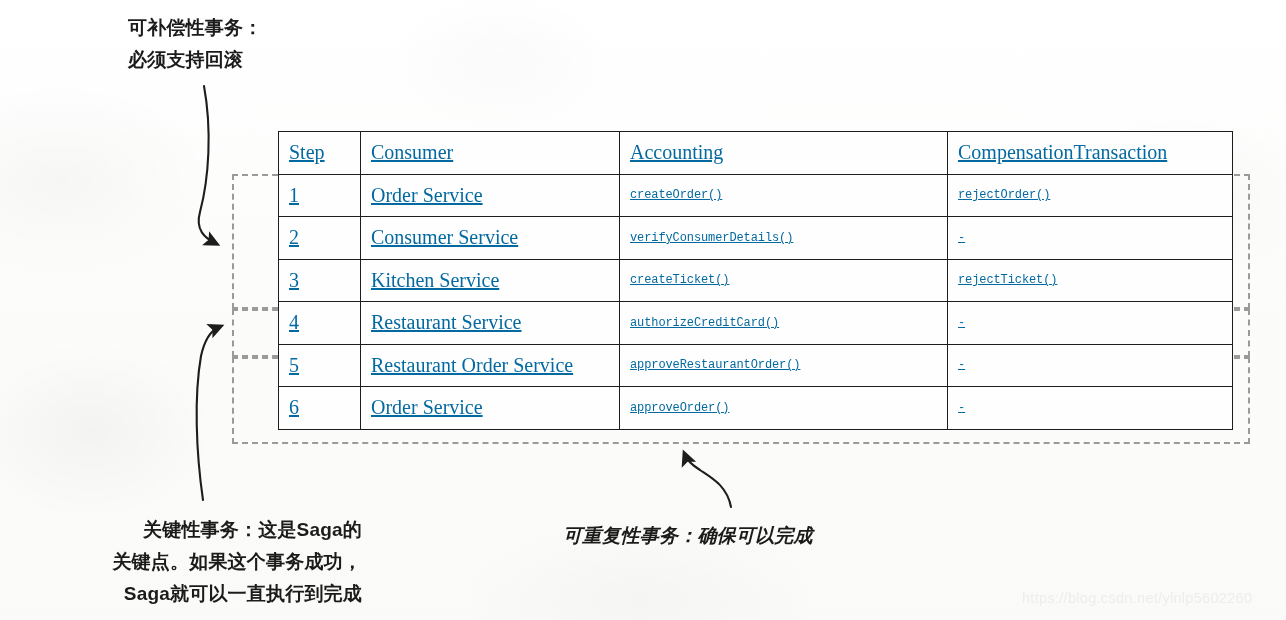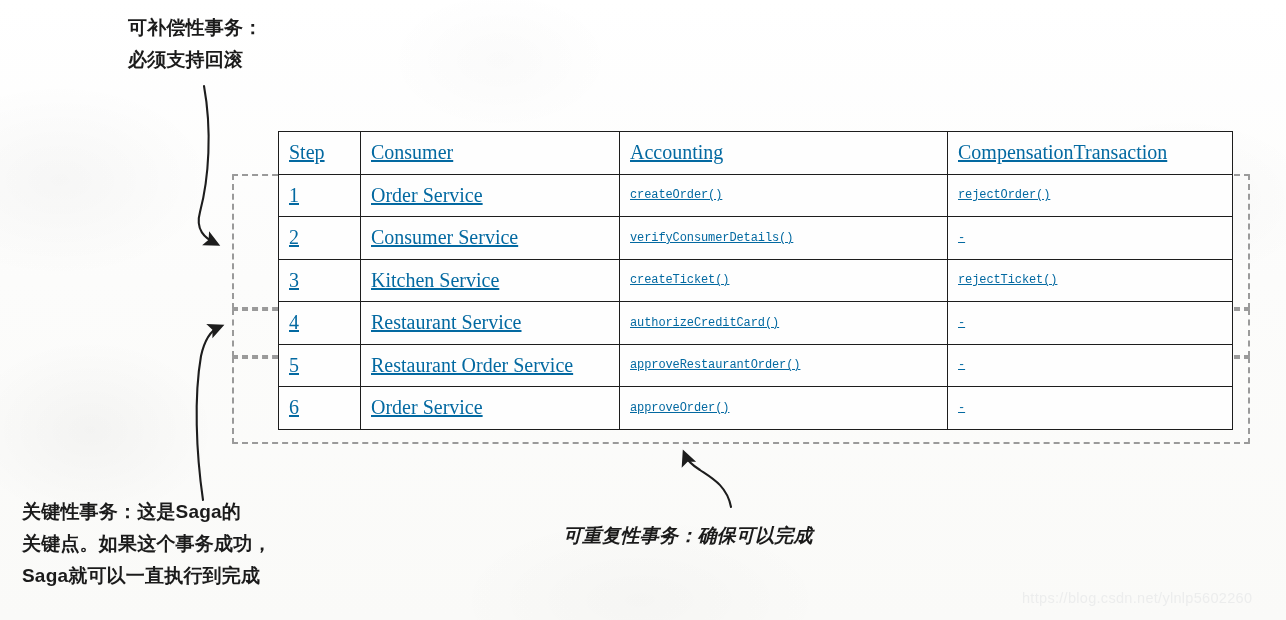--- a/index.html
+++ b/index.html
@@ -41,21 +41,21 @@
     position: absolute;
     color: #1b1b1b;
     font-weight: bold;
     font-size: 19px;
     line-height: 32px;
     white-space: pre-line;
     letter-spacing: 0.2px;
     z-index: 4;
   }
   #ann-compensatable { left: 128px; top: 12px; }
-  #ann-pivot { left: 22px; top: 496px; text-align: left; width: 340px; }
+  #ann-pivot { left: 22px; top: 514px; text-align: right; width: 340px; }
   #ann-retriable { left: 563px; top: 520px; font-style: italic; }
 
   
   #saga-table {
     position: absolute;
     left: 278px;
     top: 131px;
     width: 954px;
     border-collapse: collapse;
     background: #fefefe;

